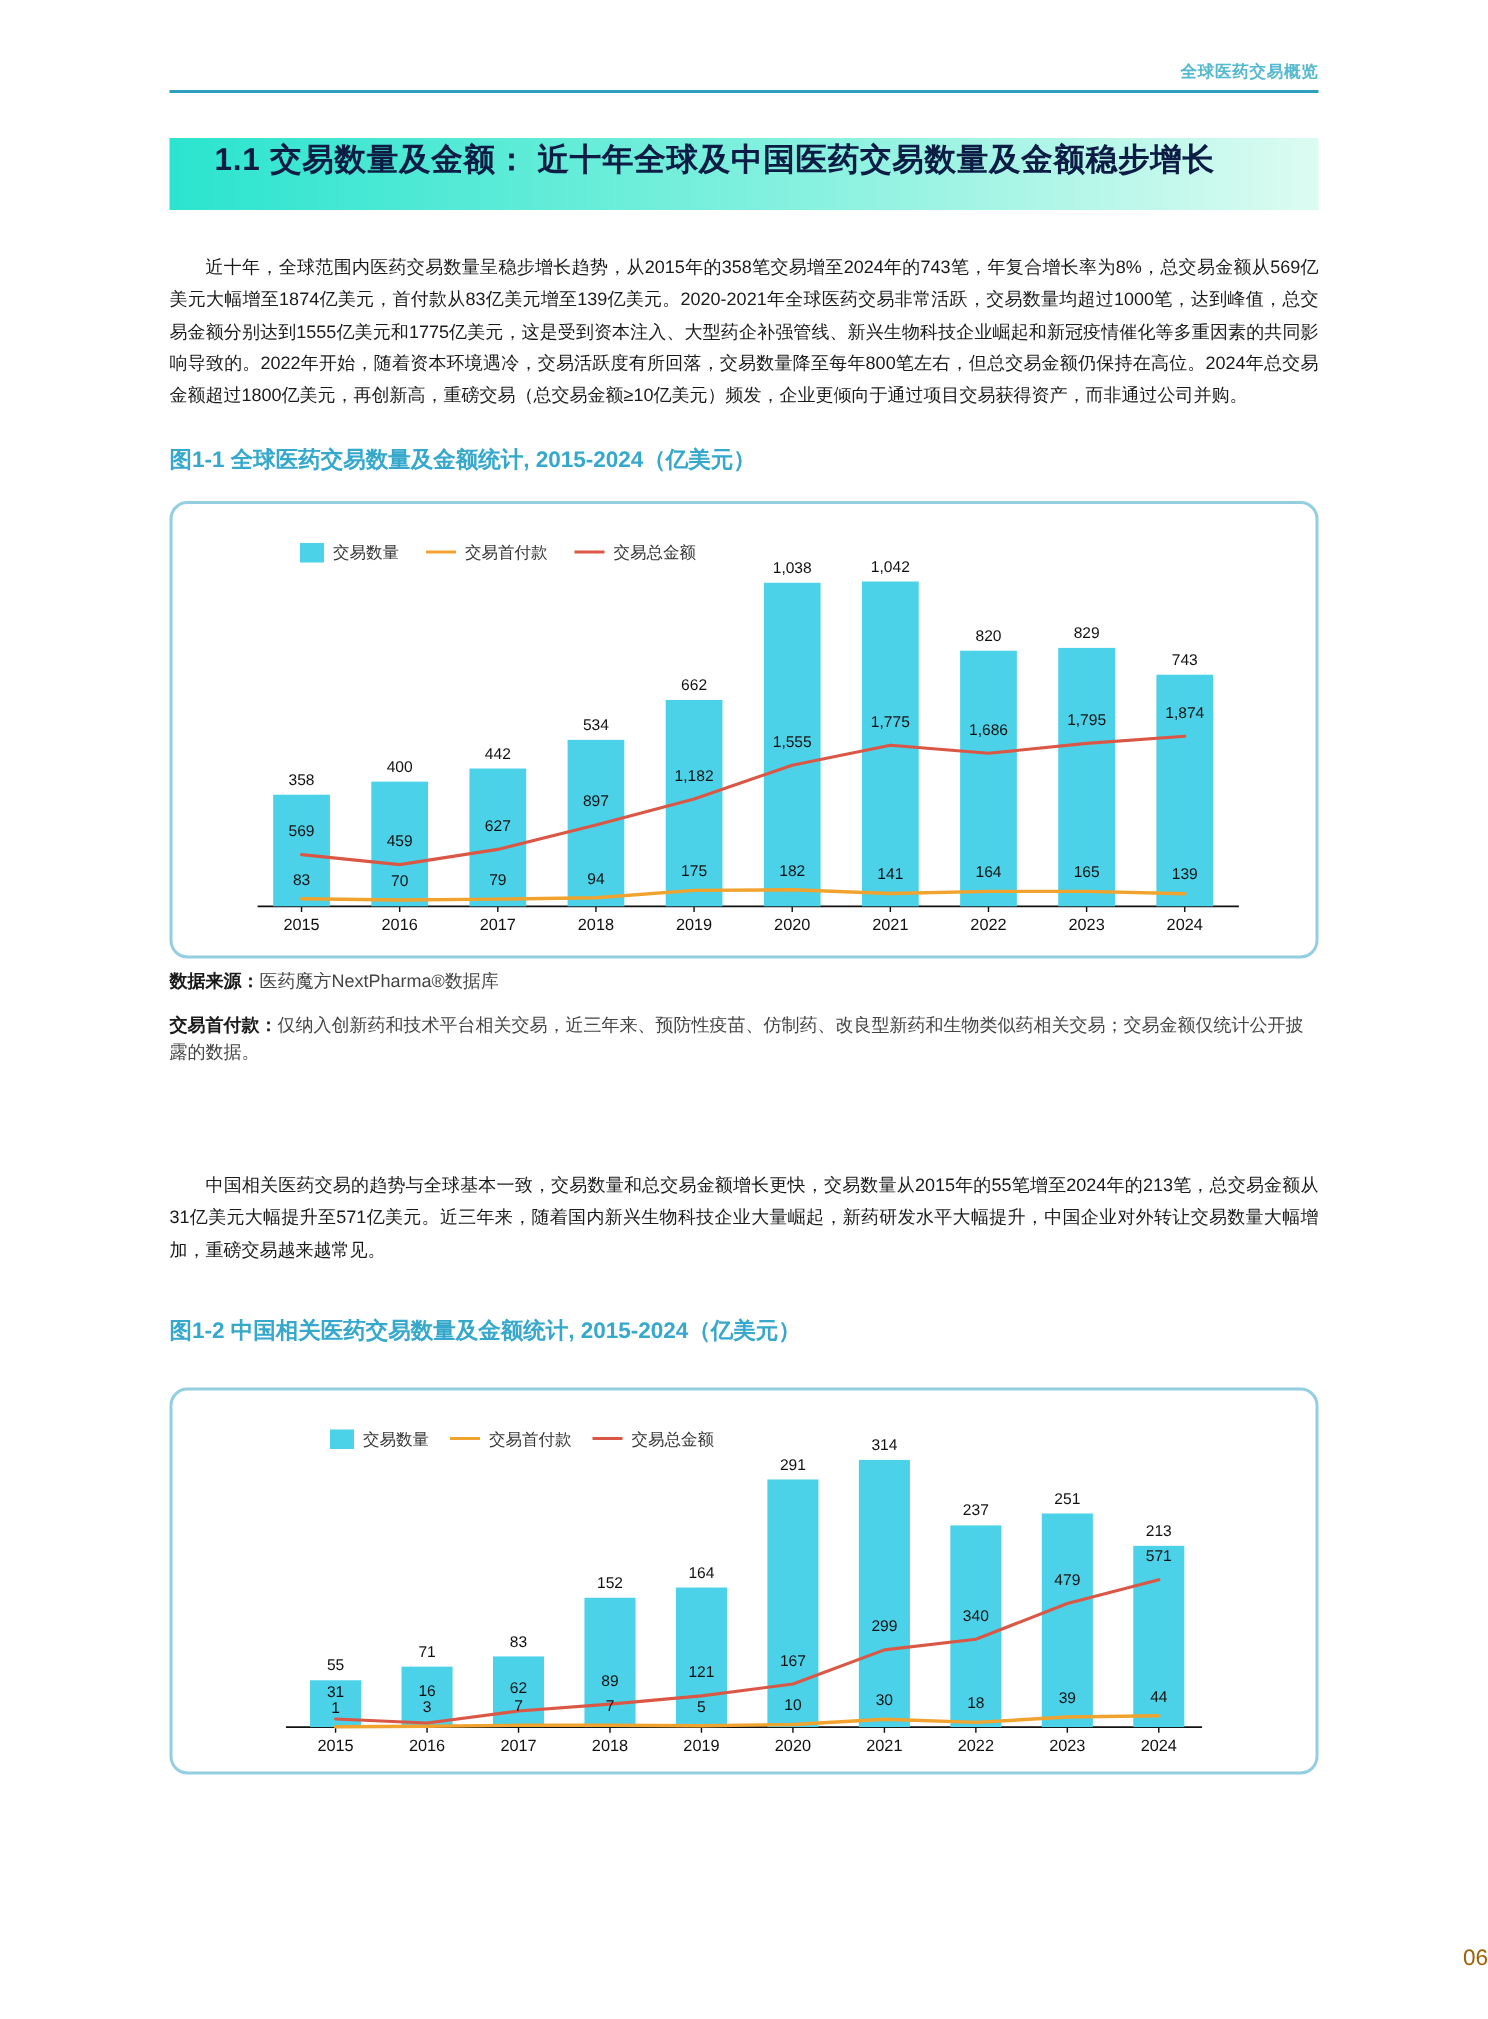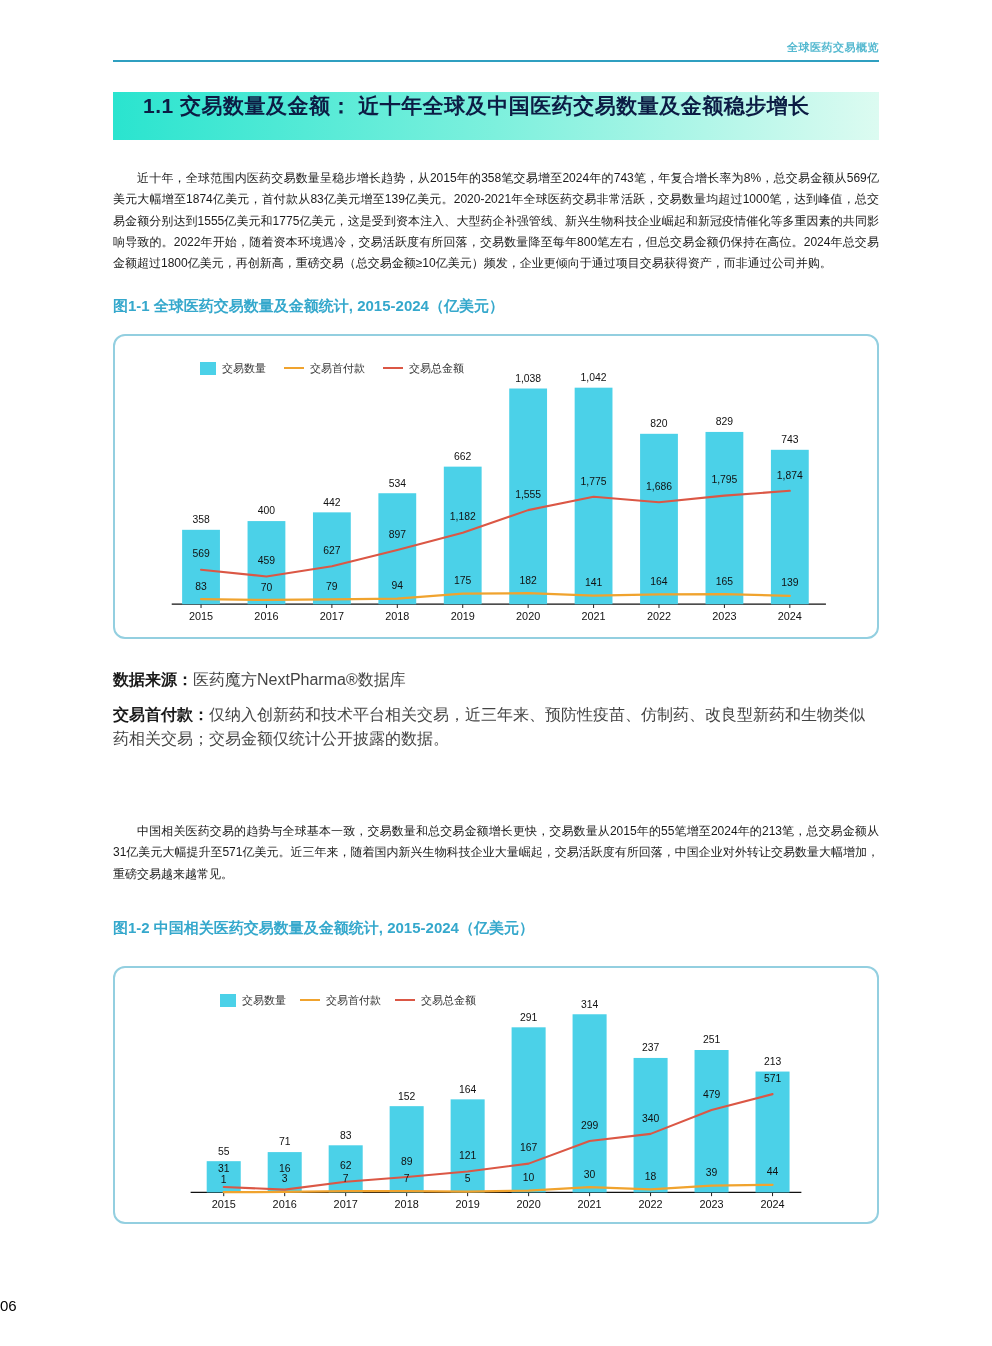--- a/index.html
+++ b/index.html
@@ -20,24 +20,24 @@
   .caption{margin-top:22px;text-align:left;color:#35a8cc;font-weight:700;font-size:15px;}
   .caption-2{margin-top:34px;}
   .chart-box{margin-top:18px;position:relative;border:2px solid #93cfe0;border-radius:12px;height:301px;background:#fff;}
   .chart-box-2{margin-top:28px;height:254px;}
   .chart-box svg{position:absolute;left:0;top:0;width:100%;height:100%;}
   .legend{position:absolute;top:15px;left:85px;display:flex;gap:18px;align-items:center;font-size:11px;color:#333;z-index:2;margin-top:10px;}
   .legend-1{left:105px;gap:14px;}
   .legend .item{display:flex;gap:6px;align-items:center;}
   .legend .sw{width:16px;height:13px;display:inline-block;}
   .legend .ln{width:20px;height:0;border-top:2.5px solid;display:inline-block;}
-  .notes{margin-top:29px;font-size:16px;color:#444;}
+  .notes{margin-top:6px;font-size:12px;color:#444;}
   .note-line{margin-bottom:11px;line-height:1.5;}
   .note-label{font-weight:700;color:#1a1a1a;}
-  .page-number{position:absolute;bottom:32px;left:0;right:0;text-align:left;color:#000000;font-size:15px;}
+  .page-number{position:absolute;bottom:32px;left:0;right:0;text-align:right;color:#a16207;font-size:15px;}
 </style>
 </head>
 <body>
 
 <div class="content">
 
   <div class="topbar">
     <span>全球医药交易概览</span>
   </div>
   <div class="top-rule"></div>
@@ -134,21 +134,21 @@
 
   <div class="notes">
     <div class="note-line">
       <span class="note-label">数据来源：</span><span>医药魔方NextPharma®数据库</span>
     </div>
     <div class="note-line">
       <span class="note-label">交易首付款：</span><span>仅纳入创新药和技术平台相关交易，近三年来、预防性疫苗、仿制药、改良型新药和生物类似药相关交易；交易金额仅统计公开披露的数据。</span>
     </div>
   </div>
 
-  <p class="body-text mt-lg">中国相关医药交易的趋势与全球基本一致，交易数量和总交易金额增长更快，交易数量从2015年的55笔增至2024年的213笔，总交易金额从31亿美元大幅提升至571亿美元。近三年来，随着国内新兴生物科技企业大量崛起，交易活跃度有所回落，中国企业对外转让交易数量大幅增加，重磅交易越来越常见。</p>
+  <p class="body-text mt-lg">中国相关医药交易的趋势与全球基本一致，交易数量和总交易金额增长更快，交易数量从2015年的55笔增至2024年的213笔，总交易金额从31亿美元大幅提升至571亿美元。近三年来，随着国内新兴生物科技企业大量崛起，新药研发水平大幅提升，中国企业对外转让交易数量大幅增加，重磅交易越来越常见。</p>
 
   <div class="caption caption-2">图1-2 中国相关医药交易数量及金额统计, 2015-2024（亿美元）</div>
 
   <div class="chart-box chart-box-2">
     <div class="legend legend-1" id="legend-1">
         <span class="item">
           <span class="sw" style="background: rgb(75, 209, 232);"></span>
           <span>交易数量</span>
         </span>
         <span class="item">

